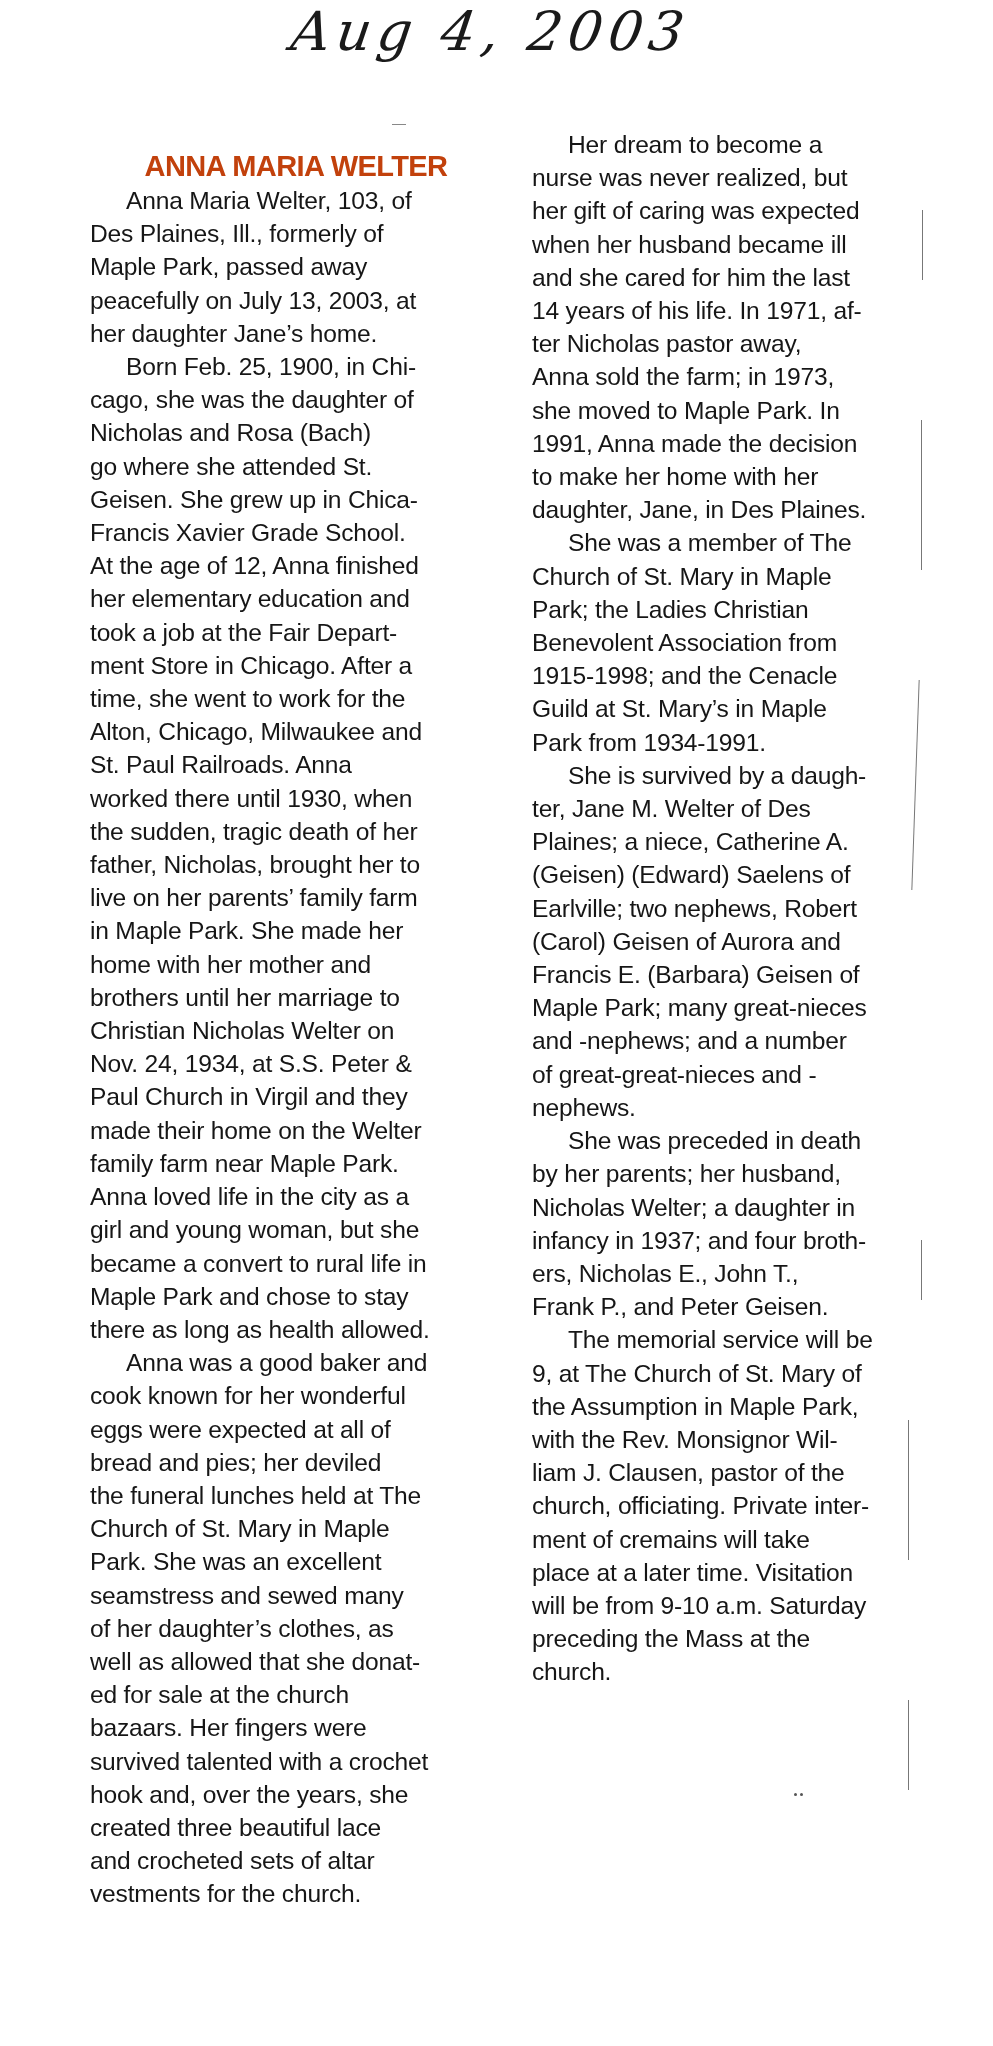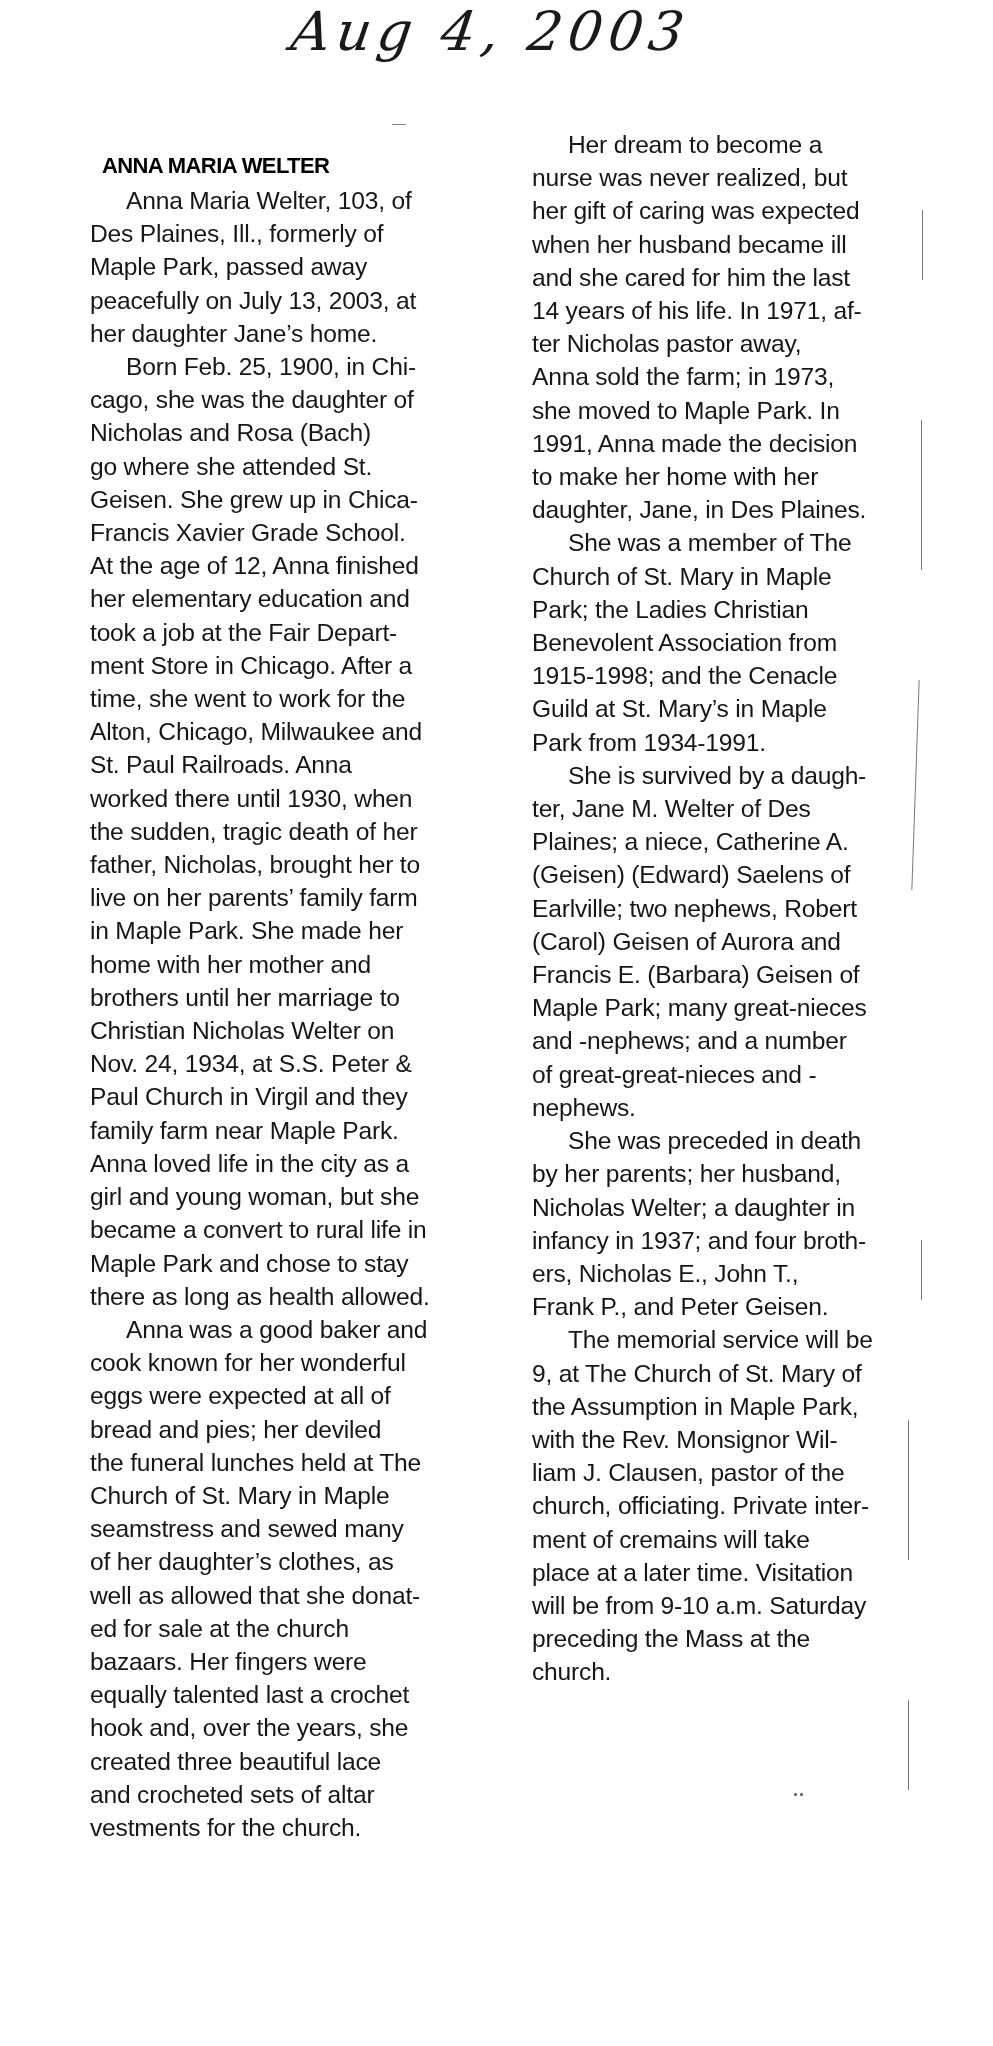--- a/index.html
+++ b/index.html
@@ -40,26 +40,27 @@
     .column {
       position: absolute;
       font-size: 24.6px;
       line-height: 33.2px;
       letter-spacing: -0.2px;
     }
     .col-left { left: 90px; top: 148px; width: 400px; }
     .col-right { left: 532px; top: 128px; width: 380px; }
     .headline {
       font-weight: bold;
-      font-size: 22px;
+      font-size: 29px;
       line-height: 36px;
       letter-spacing: -0.6px;
       margin: 0 0 0 12px;
-      color: #000000;
+      color: #c2410c;
       white-space: nowrap;
+      text-align: center;
     }
     .line {
       display: block;
       white-space: nowrap;
     }
     .indent { padding-left: 36px; }
     .rule {
       position: absolute;
       width: 1px;
       background: #777;
@@ -103,38 +104,40 @@
         <span class="line">worked there until 1930, when</span>
         <span class="line">the sudden, tragic death of her</span>
         <span class="line">father, Nicholas, brought her to</span>
         <span class="line">live on her parents’ family farm</span>
         <span class="line">in Maple Park. She made her</span>
         <span class="line">home with her mother and</span>
         <span class="line">brothers until her marriage to</span>
         <span class="line">Christian Nicholas Welter on</span>
         <span class="line">Nov. 24, 1934, at S.S. Peter &amp;</span>
         <span class="line">Paul Church in Virgil and they</span>
+        <span class="line">made their home on the Welter</span>
         <span class="line">family farm near Maple Park.</span>
         <span class="line">Anna loved life in the city as a</span>
         <span class="line">girl and young woman, but she</span>
         <span class="line">became a convert to rural life in</span>
         <span class="line">Maple Park and chose to stay</span>
         <span class="line">there as long as health allowed.</span>
         <span class="line indent">Anna was a good baker and</span>
         <span class="line">cook known for her wonderful</span>
         <span class="line">eggs were expected at all of</span>
         <span class="line">bread and pies; her deviled</span>
         <span class="line">the funeral lunches held at The</span>
         <span class="line">Church of St. Mary in Maple</span>
+        <span class="line">Park. She was an excellent</span>
         <span class="line">seamstress and sewed many</span>
         <span class="line">of her daughter’s clothes, as</span>
         <span class="line">well as allowed that she donat-</span>
         <span class="line">ed for sale at the church</span>
         <span class="line">bazaars. Her fingers were</span>
-        <span class="line">equally talented last a crochet</span>
+        <span class="line">survived talented with a crochet</span>
         <span class="line">hook and, over the years, she</span>
         <span class="line">created three beautiful lace</span>
         <span class="line">and crocheted sets of altar</span>
         <span class="line">vestments for the church.</span>
       </div>
   </div>
   <div class="column col-right">
     <div id="right-lines">
         <span class="line indent">Her dream to become a</span>
         <span class="line">nurse was never realized, but</span>

